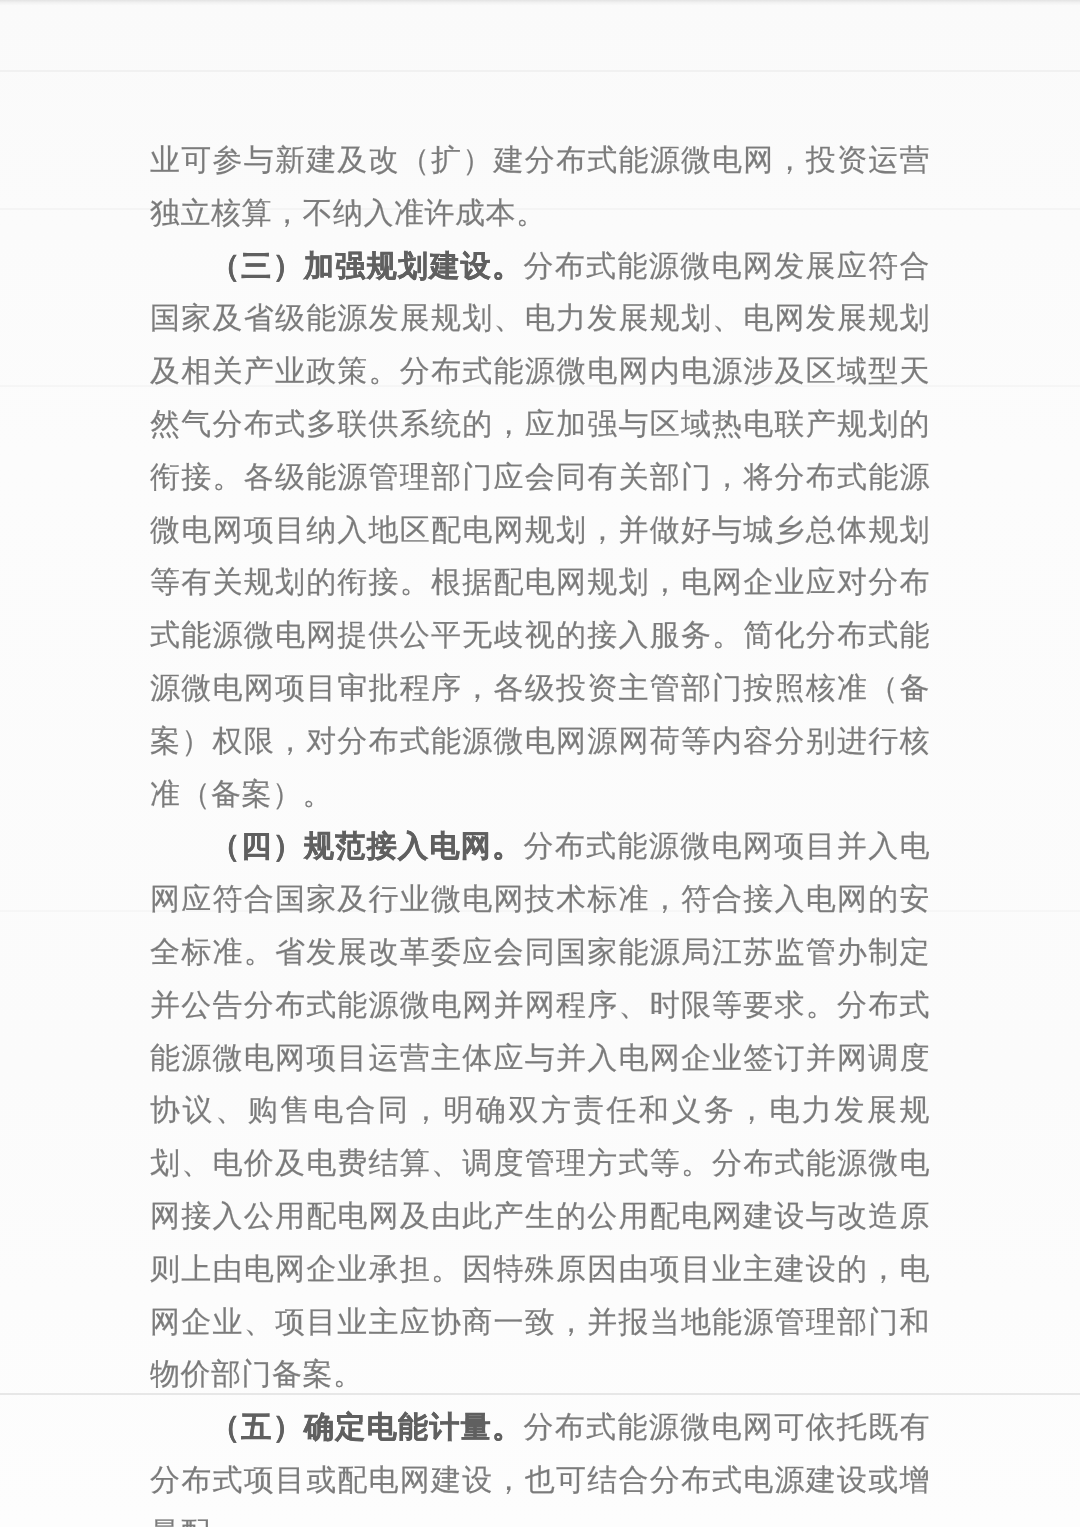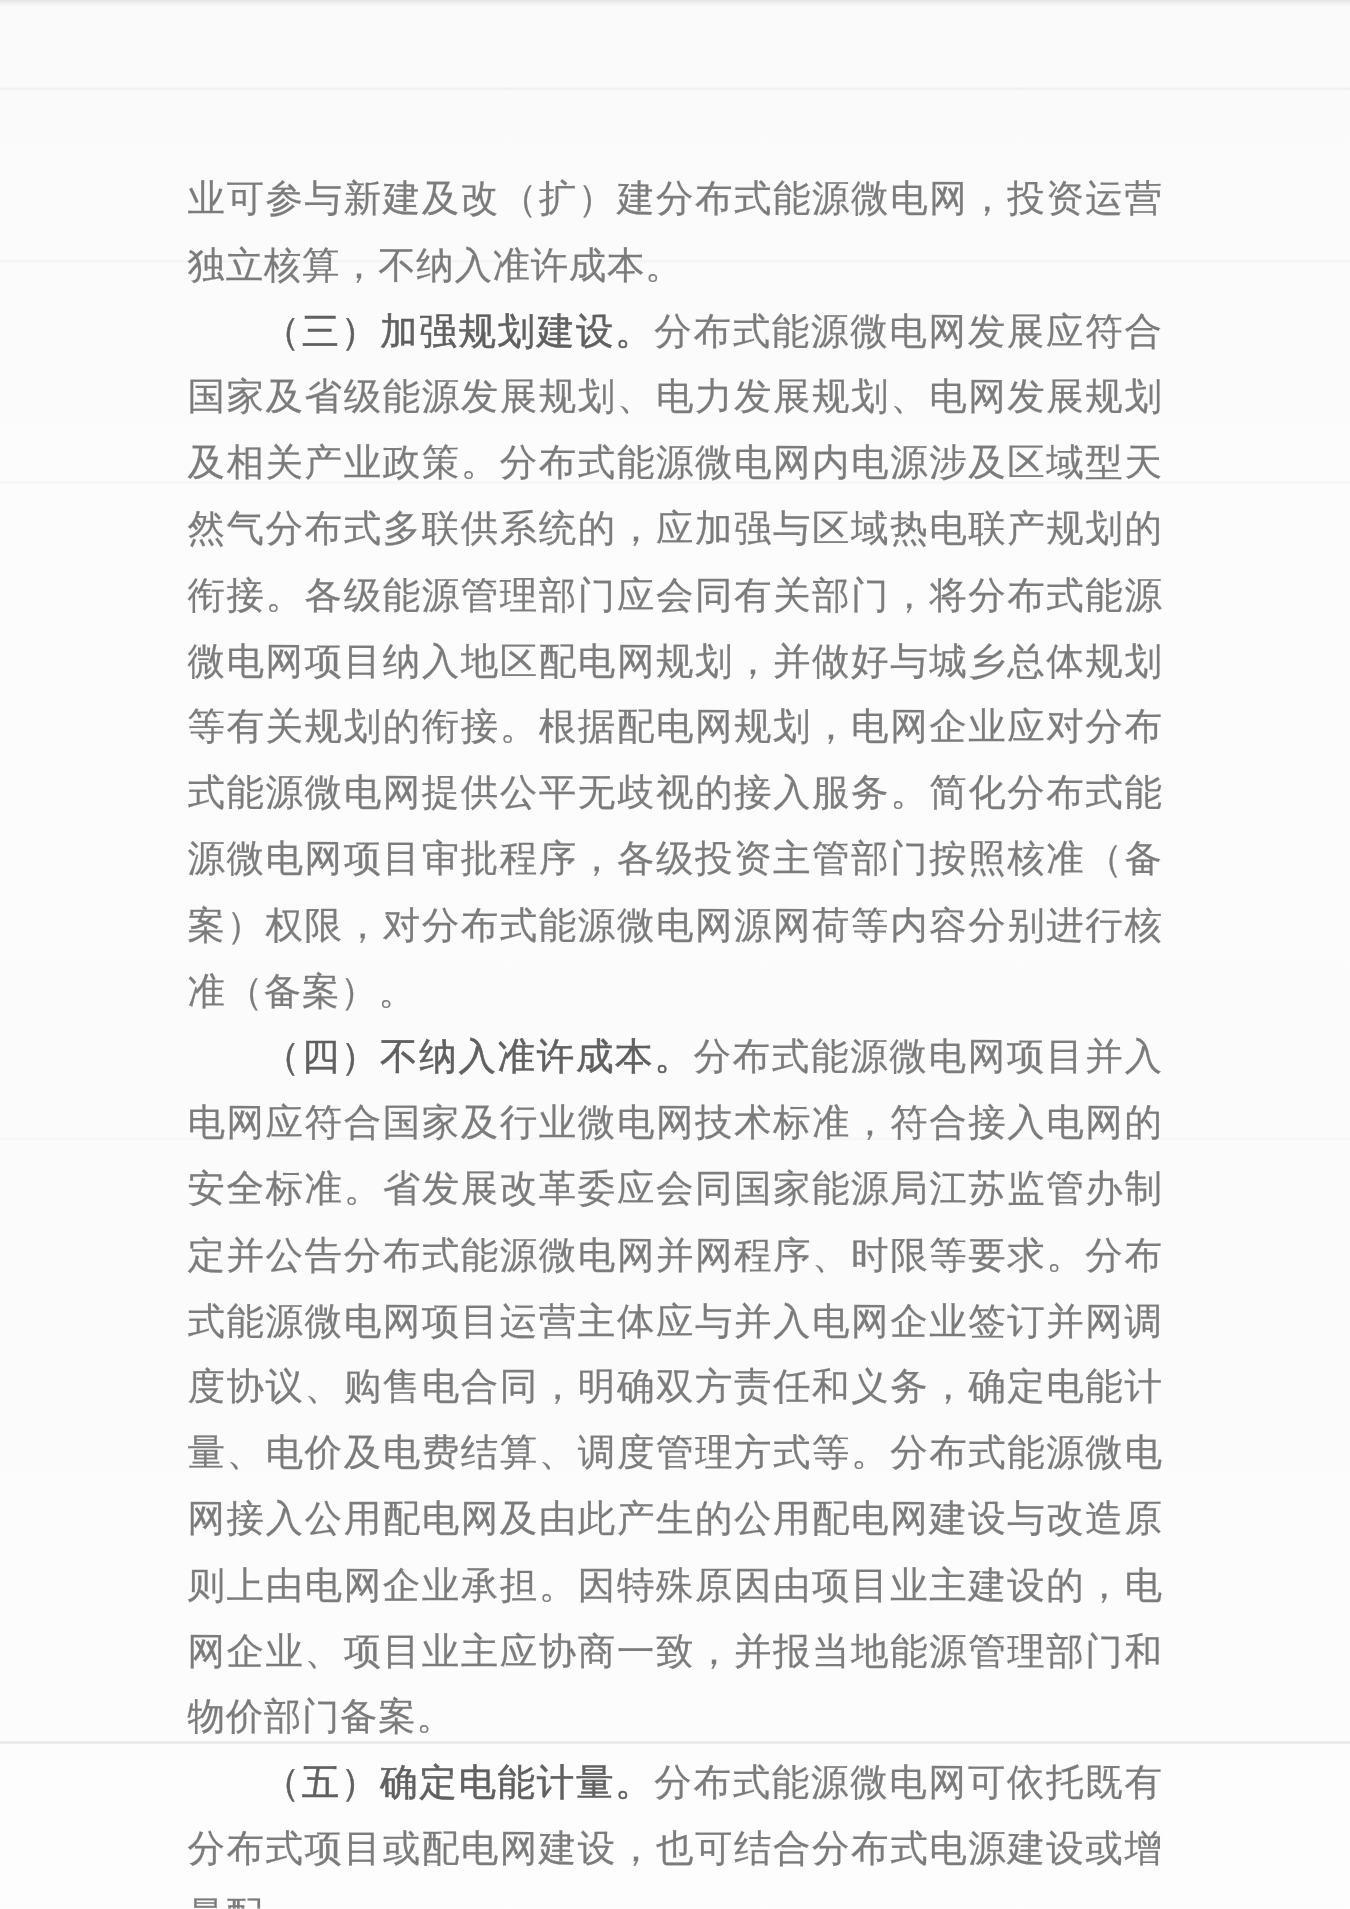--- a/index.html
+++ b/index.html
@@ -51,21 +51,21 @@
     text-justify: inter-character;
     -webkit-text-stroke: 0.2px #8a8a8a;
   }
   .para {
     margin: 0;
   }
   .para.indent {
     text-indent: 2em;
   }
   .section-heading {
-    font-weight: normal;
+    font-weight: bold;
     color: #606060;
     -webkit-text-stroke: 0.4px #606060;
   }
 </style>
 </head>
 <body>
 
 <div class="page">
 
   <div class="scan-top-strip"></div>
@@ -73,21 +73,21 @@
   <div class="scan-band b2"></div>
   <div class="scan-band b3"></div>
   <div class="scan-band b4"></div>
 
   <div class="content">
 
     <p class="para"><span>业可参与新建及改（扩）建分布式能源微电网，投资运营独立核算，不纳入准许成本。</span></p>
 
     <p class="para indent"><span class="section-heading">（三）加强规划建设。</span><span>分布式能源微电网发展应符合国家及省级能源发展规划、电力发展规划、电网发展规划及相关产业政策。分布式能源微电网内电源涉及区域型天然气分布式多联供系统的，应加强与区域热电联产规划的衔接。各级能源管理部门应会同有关部门，将分布式能源微电网项目纳入地区配电网规划，并做好与城乡总体规划等有关规划的衔接。根据配电网规划，电网企业应对分布式能源微电网提供公平无歧视的接入服务。简化分布式能源微电网项目审批程序，各级投资主管部门按照核准（备案）权限，对分布式能源微电网源网荷等内容分别进行核准（备案）。</span></p>
 
-    <p class="para indent"><span class="section-heading">（四）不纳入准许成本。</span><span>分布式能源微电网项目并入电网应符合国家及行业微电网技术标准，符合接入电网的安全标准。省发展改革委应会同国家能源局江苏监管办制定并公告分布式能源微电网并网程序、时限等要求。分布式能源微电网项目运营主体应与并入电网企业签订并网调度协议、购售电合同，明确双方责任和义务，确定电能计量、电价及电费结算、调度管理方式等。分布式能源微电网接入公用配电网及由此产生的公用配电网建设与改造原则上由电网企业承担。因特殊原因由项目业主建设的，电网企业、项目业主应协商一致，并报当地能源管理部门和物价部门备案。</span></p>
+    <p class="para indent"><span class="section-heading">（四）规范接入电网。</span><span>分布式能源微电网项目并入电网应符合国家及行业微电网技术标准，符合接入电网的安全标准。省发展改革委应会同国家能源局江苏监管办制定并公告分布式能源微电网并网程序、时限等要求。分布式能源微电网项目运营主体应与并入电网企业签订并网调度协议、购售电合同，明确双方责任和义务，电力发展规划、电价及电费结算、调度管理方式等。分布式能源微电网接入公用配电网及由此产生的公用配电网建设与改造原则上由电网企业承担。因特殊原因由项目业主建设的，电网企业、项目业主应协商一致，并报当地能源管理部门和物价部门备案。</span></p>
 
     <p class="para indent"><span class="section-heading">（五）确定电能计量。</span><span>分布式能源微电网可依托既有分布式项目或配电网建设，也可结合分布式电源建设或增量配</span></p>
 
   </div>
 
   <div class="scan-bottom-line"></div>
 
 </div>
 
 </body></html>

